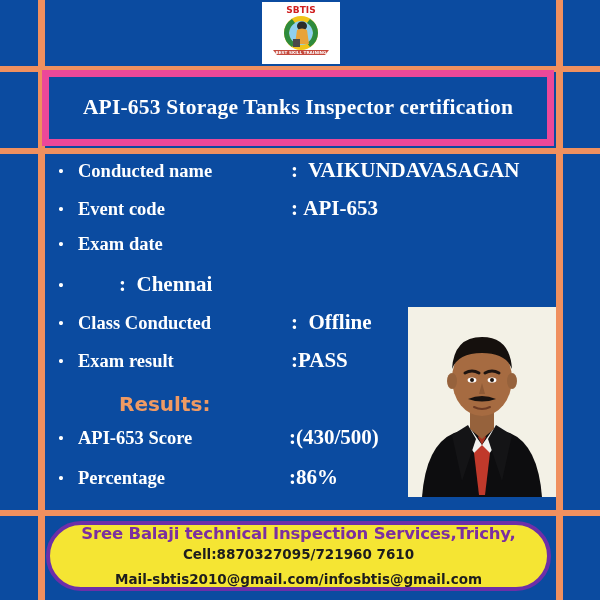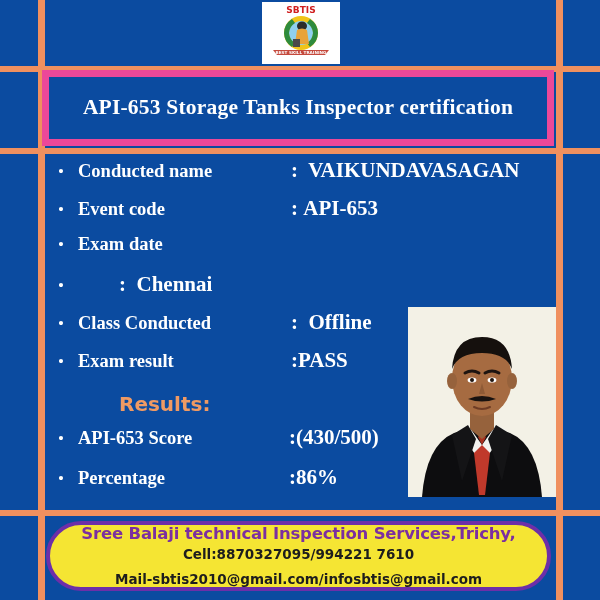--- a/index.html
+++ b/index.html
@@ -191,17 +191,17 @@
 
       <path d="M66 100 q8 4 16 0" stroke="#6d3b24" stroke-width="2" fill="none" stroke-linecap="round"></path>
 
       <path d="M60 118 l-16 10 l10 46 l14 -42 z" fill="#141416"></path>
       <path d="M88 118 l16 10 l-10 46 l-14 -42 z" fill="#141416"></path>
     </svg>
   </div>
 
   <div class="footer">
     <div class="foot-title">Sree Balaji technical Inspection Services,Trichy,</div>
-    <div class="foot-cell">Cell:8870327095/994221 7610</div>
+    <div class="foot-cell">Cell:8870327095/721960 7610</div>
     <div class="foot-mail">Mail-sbtis2010@gmail.com/infosbtis@gmail.com</div>
   </div>
 
 </div>
 
 </body></html>

